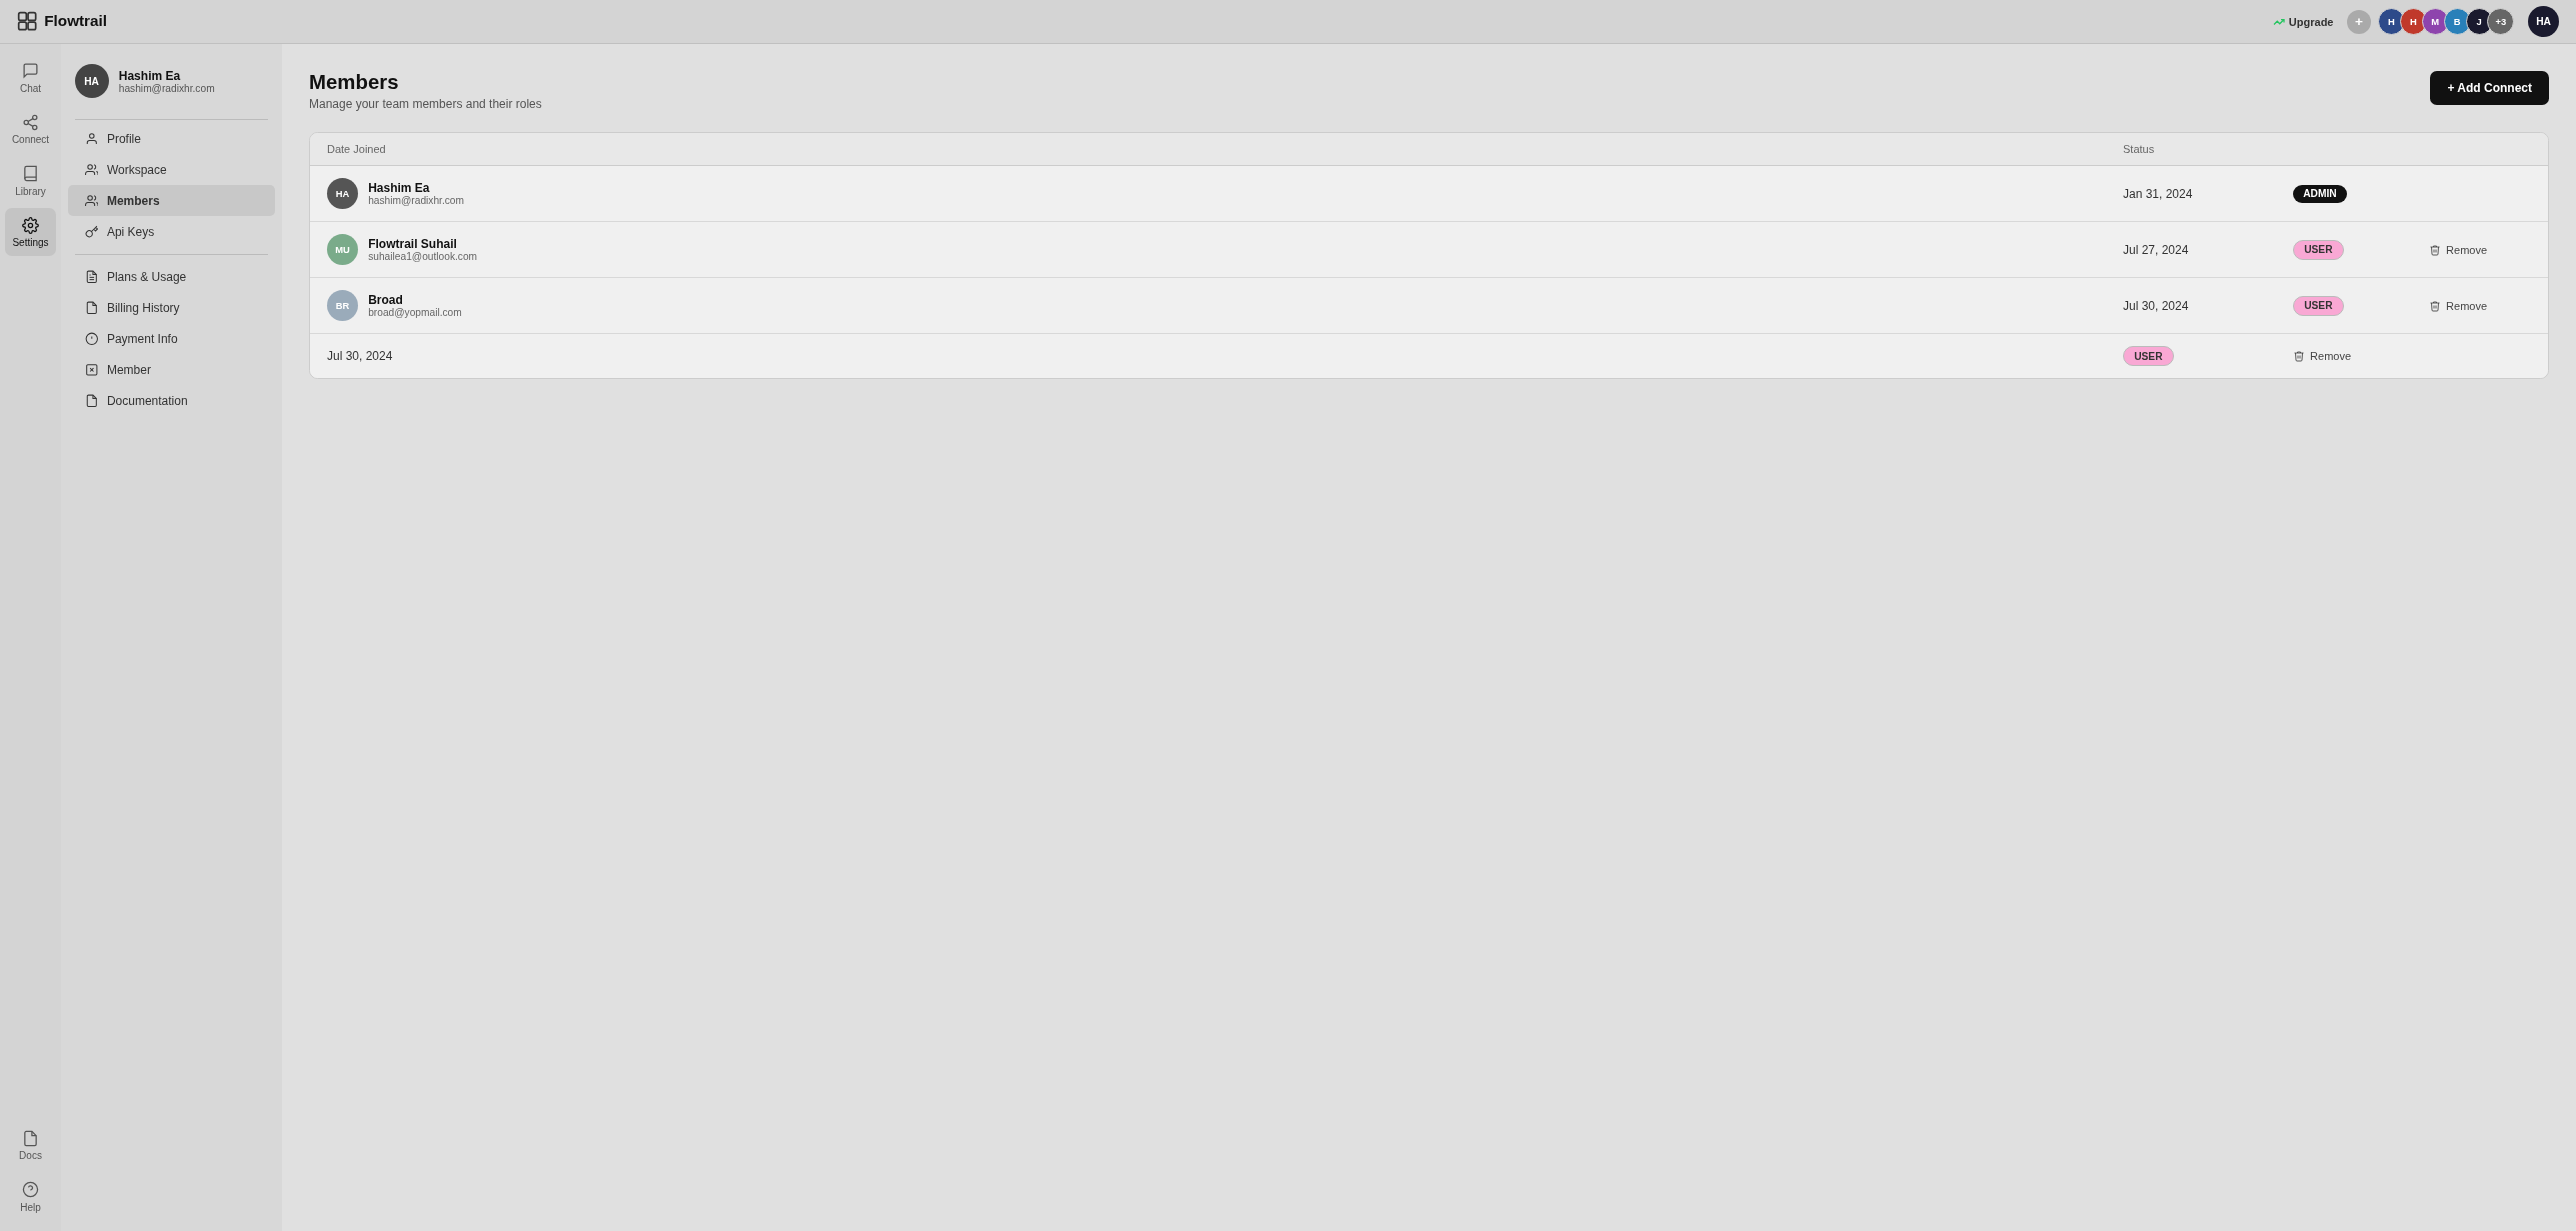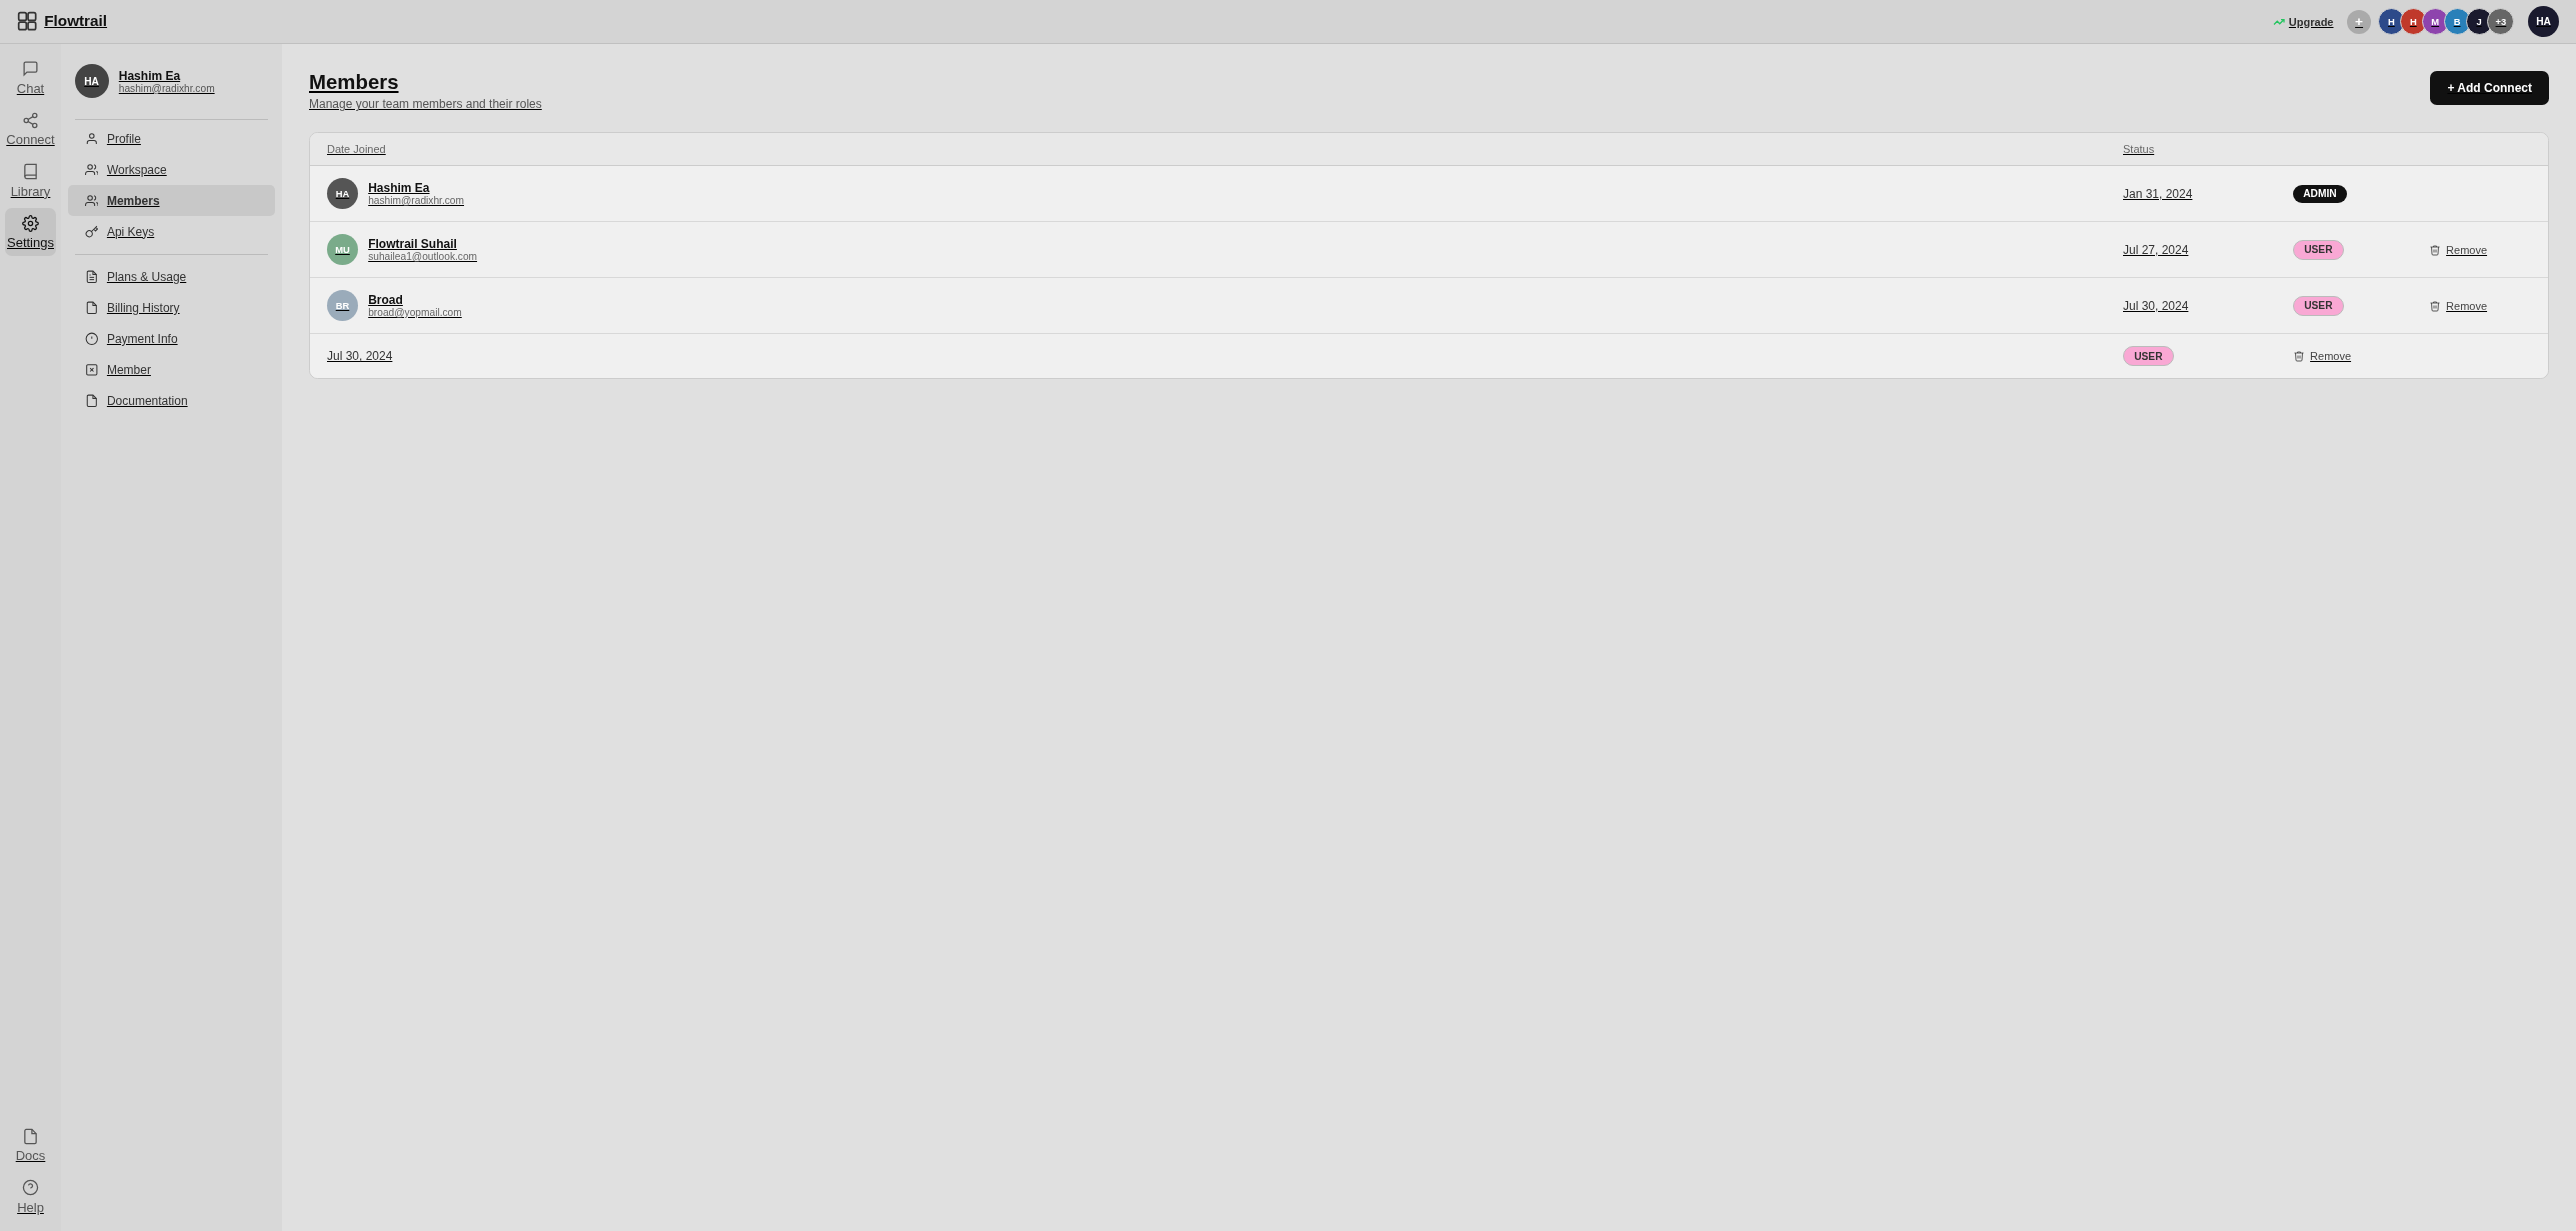--- a/index.html
+++ b/index.html
@@ -26,21 +26,21 @@
       gap: 3.4px;
       border-radius: 6.8px;
       cursor: pointer;
       color: #555;
     }
     .icon-nav-item.active {
       background: #c4c4c4;
       color: #111;
     }
     .icon-nav-item .icon-label {
-      font-size: 13px;
+      font-size: 10px;
       font-weight: 500;
     }
     .icon-nav-item svg { width: 17px; height: 17px; }
     .icon-nav-spacer { flex: 1; }
     .top-bar {
       height: 44px;
       background: #d4d4d4;
       display: flex;
       align-items: center;
       padding: 0 17px;
@@ -267,21 +267,21 @@
       width: 27px; height: 27px;
       border-radius: 5.1px;
       display: flex; align-items: center; justify-content: center;
       font-size: 11px; font-weight: 600;
       background: #555; color: #fff;
     }
   </style>
 </head>
 <body>
 
-<div style="display:flex; flex-direction:column; width:100%; height:100vh; overflow:hidden;text-decoration:underline;">
+<div style="display:flex; flex-direction:column; width:100%; height:100vh; overflow:hidden;">
   <div class="top-bar">
     <div class="top-bar-logo">
       <svg viewBox="0 0 24 24" fill="none" stroke="#333" stroke-width="2">
         <rect x="2" y="2" width="9" height="9" rx="2"></rect>
         <rect x="13" y="2" width="9" height="9" rx="2"></rect>
         <rect x="2" y="13" width="9" height="9" rx="2"></rect>
         <rect x="13" y="13" width="9" height="9" rx="2"></rect>
       </svg>
       <span>Flowtrail</span>
     </div>

